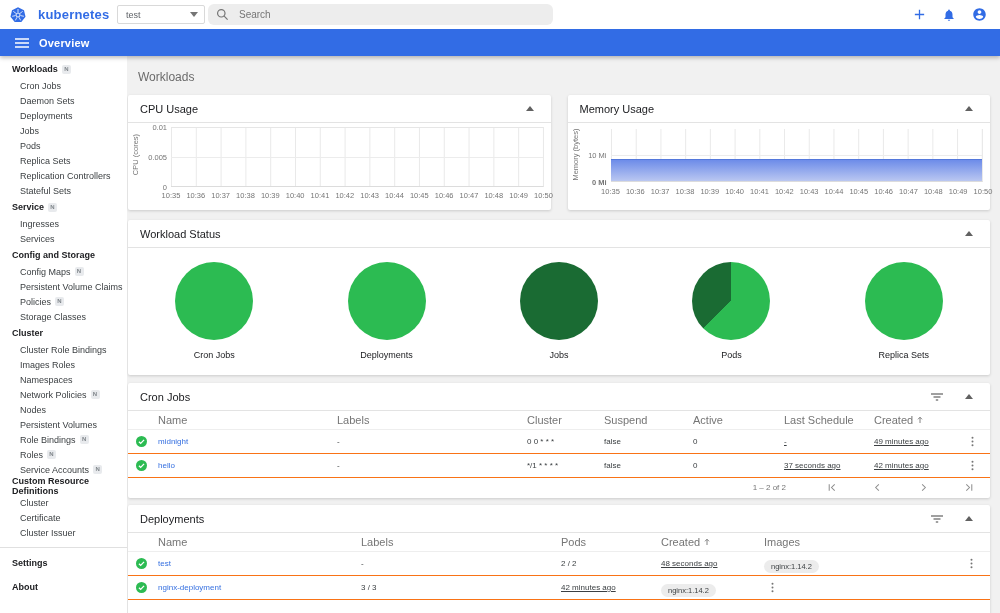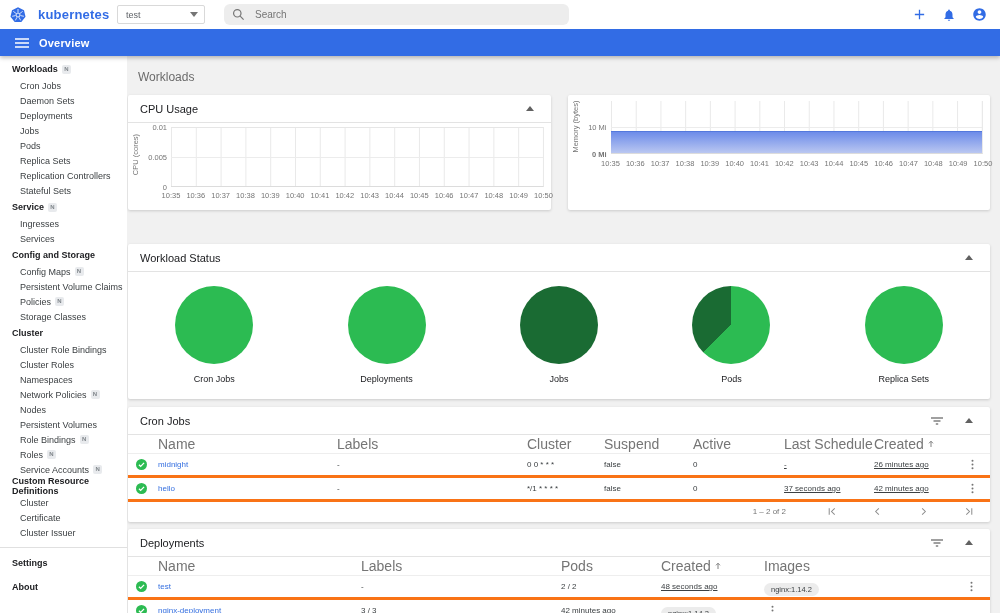--- a/index.html
+++ b/index.html
@@ -7,21 +7,21 @@
   body { font-family:"Liberation Sans", sans-serif; background:#f1f1f1; position:relative; }
   .app { position:absolute; inset:0; width:1000px; height:613px; overflow:hidden; }
 
   
   .topbar { position:absolute; top:0; left:0; right:0; height:29px; background:#fff; display:flex; align-items:center; z-index:6; }
   .brand { display:flex; align-items:center; gap:12px; padding-left:10px; width:117px; }
   .brand-text { color:#326ce5; font-size:13px; font-weight:bold; letter-spacing:.2px; }
   .ns-select { width:88px; height:19px; border:1px solid #d9d9d9; border-radius:2px; background:#fff;
                display:flex; align-items:center; justify-content:space-between; padding:0 6px 0 8px; cursor:pointer; }
   .ns-select span { font-size:9px; color:#5f6368; }
-  .searchbar { margin-left:19px; width:345px; height:21px; background:#ededed; border-radius:6px; display:flex; align-items:center; padding:0 8px; }
+  .searchbar { margin-left:3px; width:345px; height:21px; background:#ededed; border-radius:6px; display:flex; align-items:center; padding:0 8px; }
   .searchbar input { border:none; outline:none; background:transparent; font-size:10px; color:#3c4043; margin-left:10px; width:280px; font-family:"Liberation Sans",sans-serif; }
   .top-actions { margin-left:auto; display:flex; align-items:center; gap:12px; padding-right:12px; }
   .icon-btn { width:18px; height:18px; display:flex; align-items:center; justify-content:center; cursor:pointer; background:none; border:none; }
 
   
   .appbar { position:absolute; top:29px; left:0; right:0; height:27px; background:#326ce5; display:flex; align-items:center; z-index:5;
             box-shadow:0 2px 4px rgba(0,0,0,.25); }
   .appbar .icon-btn { margin-left:13px; }
   .appbar-title { color:#fff; font-size:11px; font-weight:bold; margin-left:8px; letter-spacing:.2px; }
 
@@ -60,35 +60,35 @@
   .xlabels { position:absolute; left:43px; right:7px; height:10px; }
   .xlabels span { position:absolute; transform:translateX(-50%); font-size:7.5px; color:#757575; white-space:nowrap; }
   .cpu-x { top:68px; } .mem-x { top:64px; }
   .xlabels span:nth-child(1){left:0%} .xlabels span:nth-child(2){left:6.6667%} .xlabels span:nth-child(3){left:13.3333%}
   .xlabels span:nth-child(4){left:20%} .xlabels span:nth-child(5){left:26.6667%} .xlabels span:nth-child(6){left:33.3333%}
   .xlabels span:nth-child(7){left:40%} .xlabels span:nth-child(8){left:46.6667%} .xlabels span:nth-child(9){left:53.3333%}
   .xlabels span:nth-child(10){left:60%} .xlabels span:nth-child(11){left:66.6667%} .xlabels span:nth-child(12){left:73.3333%}
   .xlabels span:nth-child(13){left:80%} .xlabels span:nth-child(14){left:86.6667%} .xlabels span:nth-child(15){left:93.3333%}
   .xlabels span:nth-child(16){left:100%}
 
-  .status-card { margin-top:34px; height:155px; }
+  .status-card { margin-top:10px; height:155px; }
   .pies { display:flex; padding-top:14px; }
   .pie-item { flex:1; display:flex; flex-direction:column; align-items:center; }
   .pie { width:78px; height:78px; border-radius:50%; }
   .pie-label { margin-top:10px; font-size:9px; color:#202124; }
 
   .table-card { margin-top:8px; }
   .cron-card { height:115px; }
   .deploy-card { margin-top:7px; height:130px; }
   .grid { display:grid; align-items:center; padding-left:8px; }
   .cron-grid { grid-template-columns:22px 179px 190px 77px 89px 91px 90px 90px 1fr; }
   .deploy-grid { grid-template-columns:22px 203px 200px 100px 103px 1fr 27px; }
   .thead { height:19px; border-bottom:1px solid #eee; }
-  .th { font-size:14px; color:#757575; display:flex; align-items:center; gap:3px; }
-  .trow { height:24px; border-bottom:3px solid #f97316; }
+  .th { font-size:11px; color:#757575; display:flex; align-items:center; gap:3px; }
+  .trow { height:24px; border-bottom:1px solid #f97316; }
   .td { font-size:8px; color:#3c4043; white-space:nowrap; }
   .link { color:#3670e0; cursor:pointer; }
   .tip { text-decoration:underline; }
   .chip { display:inline-block; background:#ececec; border-radius:8px; padding:2px 7px; font-size:7.5px; color:#3c4043; }
   .rowmenu { background:none; border:none; cursor:pointer; width:16px; height:16px; display:flex; align-items:center; justify-content:center; }
   .pager { height:19px; display:flex; align-items:center; justify-content:flex-end; gap:32px; padding-right:14px; }
   .pager-label { font-size:8px; color:#757575; margin-right:6px; }
   .pager .icon-btn { width:14px; height:14px; }
 </style>
 </head>
@@ -218,21 +218,21 @@
         <span>Storage Classes</span>
       </div>
 
     <div class="nav-header">
       <span>Cluster</span>
     </div>
     <div class="nav-item">
         <span>Cluster Role Bindings</span>
       </div>
     <div class="nav-item">
-        <span>Cluster Roles</span>
+        <span>Images Roles</span>
       </div>
     <div class="nav-item">
         <span>Namespaces</span>
       </div>
     <div class="nav-item">
         <span>Network Policies</span>
         <span class="nbadge">N</span>
       </div>
     <div class="nav-item">
         <span>Nodes</span>
@@ -314,20 +314,30 @@
               <span>10:46</span>
             <span>10:47</span>
               <span>10:48</span>
               <span>10:49</span>
               <span>10:50</span>
           </div>
         </div>
       </section>
 
       <section class="card chart-card">
+        <div class="card-header">
+          <span class="card-title">Memory Usage</span>
+          <div class="card-actions">
+            <button class="icon-btn">
+              <svg width="8" height="5" viewBox="0 0 8 5">
+                  <polygon points="4,0 8,5 0,5" fill="#616161"></polygon>
+                </svg>
+            </button>
+          </div>
+        </div>
         <div class="chart-body">
           <div class="ylabel">
               <span>Memory (bytes)</span>
             </div>
           <span class="ytick mem-t1">10 Mi</span>
           <span class="ytick mem-t2">0 Mi</span>
           <div class="plot mem-plot">
             <div class="area-fill" style="height: 41.5%;"></div>
           </div>
           <div class="xlabels mem-x">
@@ -439,21 +449,21 @@
         <span><svg width="11" height="11" viewBox="0 0 12 12">
               <circle cx="6" cy="6" r="6" fill="#2cbb52"></circle>
               <path d="M3.2 6.2l1.9 1.9 3.7-3.9" stroke="#fff" stroke-width="1.4" fill="none"></path>
             </svg></span>
         <span class="td link">midnight</span>
         <span class="td">-</span>
         <span class="td">0 0 * * *</span>
         <span class="td">false</span>
         <span class="td">0</span>
         <span class="td tip">-</span>
-        <span class="td tip">26 minutes ago</span>
+        <span class="td tip">49 minutes ago</span>
         <button class="rowmenu">
             <svg width="3" height="11" viewBox="0 0 3 10">
               <circle cx="1.5" cy="1.3" r="1" fill="#757575"></circle>
               <circle cx="1.5" cy="5" r="1" fill="#757575"></circle>
               <circle cx="1.5" cy="8.7" r="1" fill="#757575"></circle>
             </svg>
           </button>
       </div>
       <div class="grid cron-grid trow">
         <span><svg width="11" height="11" viewBox="0 0 12 12">

